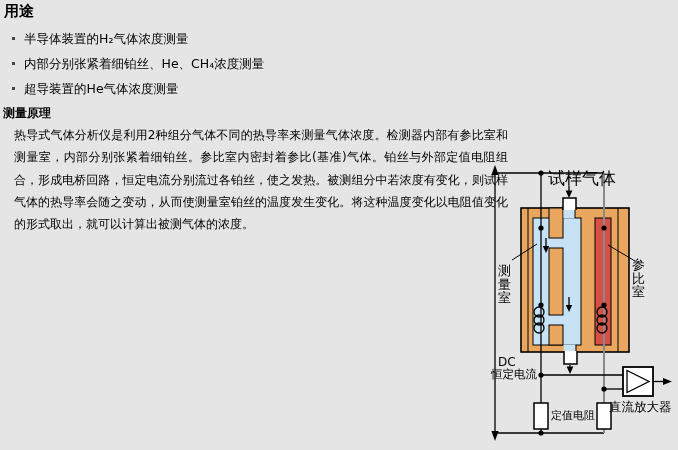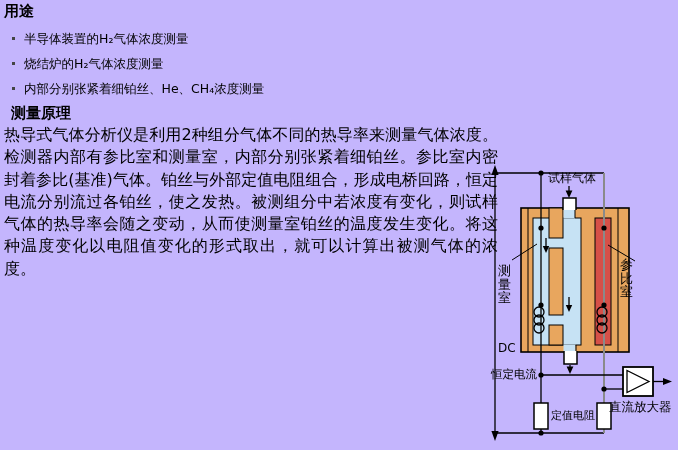--- a/index.html
+++ b/index.html
@@ -1,63 +1,63 @@
 <!DOCTYPE html>
 <html><head>
 <meta charset="utf-8">
 <style>
   html,body { margin:0; padding:0; background:#fff; }
   .page {
     position:relative; width:678px; height:450px; overflow:hidden;
-    background:#c4b5fd; color:#000;
+    background:#e5e5e5; color:#000;
     font-family:"DejaVu Sans", sans-serif;
   }
   .text-col { position:absolute; left:0; top:0; width:500px; padding:3px 0 0 3px; }
   .apps-title { font-size:15px; font-weight:bold; line-height:17px; margin:0 0 6px 1px; }
   .apps-list { list-style:none; margin:0; padding:0; }
   .apps-list li {
     position:relative; padding-left:21px; margin:12px 0 10px 0;
     font-size:12.5px; line-height:13px;
   }
   .bullet {
     position:absolute; left:9px; top:5px; width:3px; height:3px;
     background:#444; display:block;
   }
-  .principle-title { font-size:15px; font-weight:bold; line-height:17px; margin:3px 0 0 8px; }
+  .principle-title { font-size:12px; font-weight:bold; line-height:17px; margin:3px 0 0 0; }
   .principle-body {
-    margin:2px 0 0 1px; width:494px;
-    font-size:16px; line-height:22.3px; text-align:justify;
+    margin:2px 0 0 11px; width:494px;
+    font-size:12px; line-height:22.3px; text-align:justify;
   }
   .diagram { position:absolute; left:488px; top:160px; width:190px; height:290px; }
   .diagram svg { position:absolute; left:0; top:0; }
-  .dlabel { position:absolute; font-size:12px; line-height:14px; white-space:nowrap; }
+  .dlabel { position:absolute; font-size:17px; line-height:14px; white-space:nowrap; }
   .dlabel.vertical {
     width:14px; white-space:normal; word-break:break-all;
     font-size:13px; line-height:13.5px;
   }
   .lbl-sample-gas    { left:60px;  top:11px; }
   .lbl-meas-chamber  { left:10px;  top:104px; }
-  .lbl-ref-chamber   { left:132px; top:98px; }
-  .lbl-dc            { left:10px;  top:181px; font-size:12px; }
+  .lbl-ref-chamber   { left:144px; top:98px; }
+  .lbl-dc            { left:10px;  top:195px; font-size:12px; }
   .lbl-const-current { left:3px;   top:207px; font-size:11.5px;font-family:Liberation Serif, serif; }
   .lbl-fixed-res     { left:63px;  top:249px; font-size:11px; }
   .lbl-dc-amp        { left:121px; top:240px; font-size:12.5px; }
 </style>
 </head>
 <body>
 
 <div class="page">
 
   <div class="text-col">
     <div class="apps-title">用途</div>
     <ul class="apps-list">
       <li><span class="bullet"></span><span>半导体装置的H₂气体浓度测量</span></li>
       <li><span class="bullet"></span></li>
-      <li><span class="bullet"></span><span>烧结炉的H₂气体浓度测量</span></li>
       <li><span class="bullet"></span><span>内部分别张紧着细铂丝、He、CH₄浓度测量</span></li>
+      <li><span class="bullet"></span><span>超导装置的He气体浓度测量</span></li>
     </ul>
     <div class="principle-title">测量原理</div>
     <p class="principle-body">热导式气体分析仪是利用2种组分气体不同的热导率来测量气体浓度。检测器内部有参比室和测量室，内部分别张紧着细铂丝。参比室内密封着参比(基准)气体。铂丝与外部定值电阻组合，形成电桥回路，恒定电流分别流过各铂丝，使之发热。被测组分中若浓度有变化，则试样气体的热导率会随之变动，从而使测量室铂丝的温度发生变化。将这种温度变化以电阻值变化的形式取出，就可以计算出被测气体的浓度。</p>
   </div>
 
   <div class="diagram">
     <svg width="190" height="290" viewBox="0 0 190 290">
 
       <g stroke="#000" fill="#000">
         <line x1="7" y1="14" x2="7" y2="272" stroke-width="1.3"></line>

